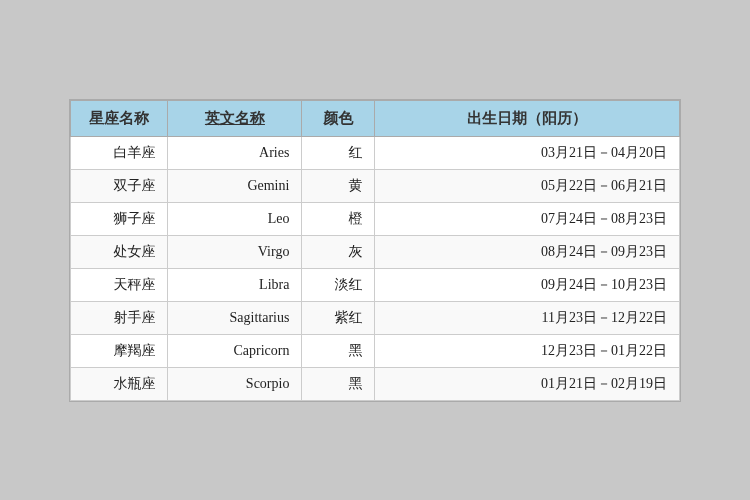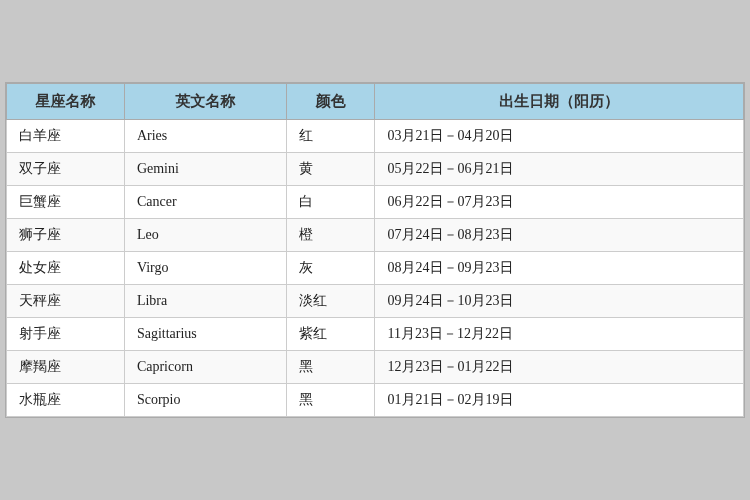--- a/index.html
+++ b/index.html
@@ -14,21 +14,21 @@
       background-color: #c8c8c8;
       display: flex;
       align-items: center;
       justify-content: center;
       font-family: "SimSun", "宋体", serif;
     }
 
     .table-container {
       background-color: #f5f5f5;
       border: 1px solid #aaaaaa;
-      width: 740px;
+      width: 612px;
     }
 
     table {
       width: 100%;
       border-collapse: collapse;
     }
 
     thead tr {
       background-color: #a8d4e8;
     }
@@ -46,27 +46,27 @@
       background-color: #ffffff;
     }
 
     tbody tr:nth-child(even) {
       background-color: #f9f9f9;
     }
 
     tbody td {
       border: 1px solid #cccccc;
       padding: 7px 12px;
-      text-align: left;
+      text-align: right;
       font-size: 14px;
       color: #222222;
     }
 
     .col-chinese { width: 16%; }
-    .col-english { width: 22%; }
+    .col-english { width: 22%; text-decoration: underline; }
     .col-color   { width: 12%; font-family: Liberation Serif, serif; }
     .col-date    { width: 50%; }
   </style>
 </head>
 <body>
 
 <div class="table-container">
   <table>
     <thead>
       <tr>
@@ -81,26 +81,20 @@
           <td>白羊座</td>
           <td>Aries</td>
           <td>红</td>
           <td>03月21日－04月20日</td>
         </tr>
         <tr>
           <td>双子座</td>
           <td>Gemini</td>
           <td>黄</td>
           <td>05月22日－06月21日</td>
-        </tr>
-        <tr>
-          <td>巨蟹座</td>
-          <td>Cancer</td>
-          <td>白</td>
-          <td>06月22日－07月23日</td>
         </tr>
         <tr>
           <td>狮子座</td>
           <td>Leo</td>
           <td>橙</td>
           <td>07月24日－08月23日</td>
         </tr>
         <tr>
           <td>处女座</td>
           <td>Virgo</td>

